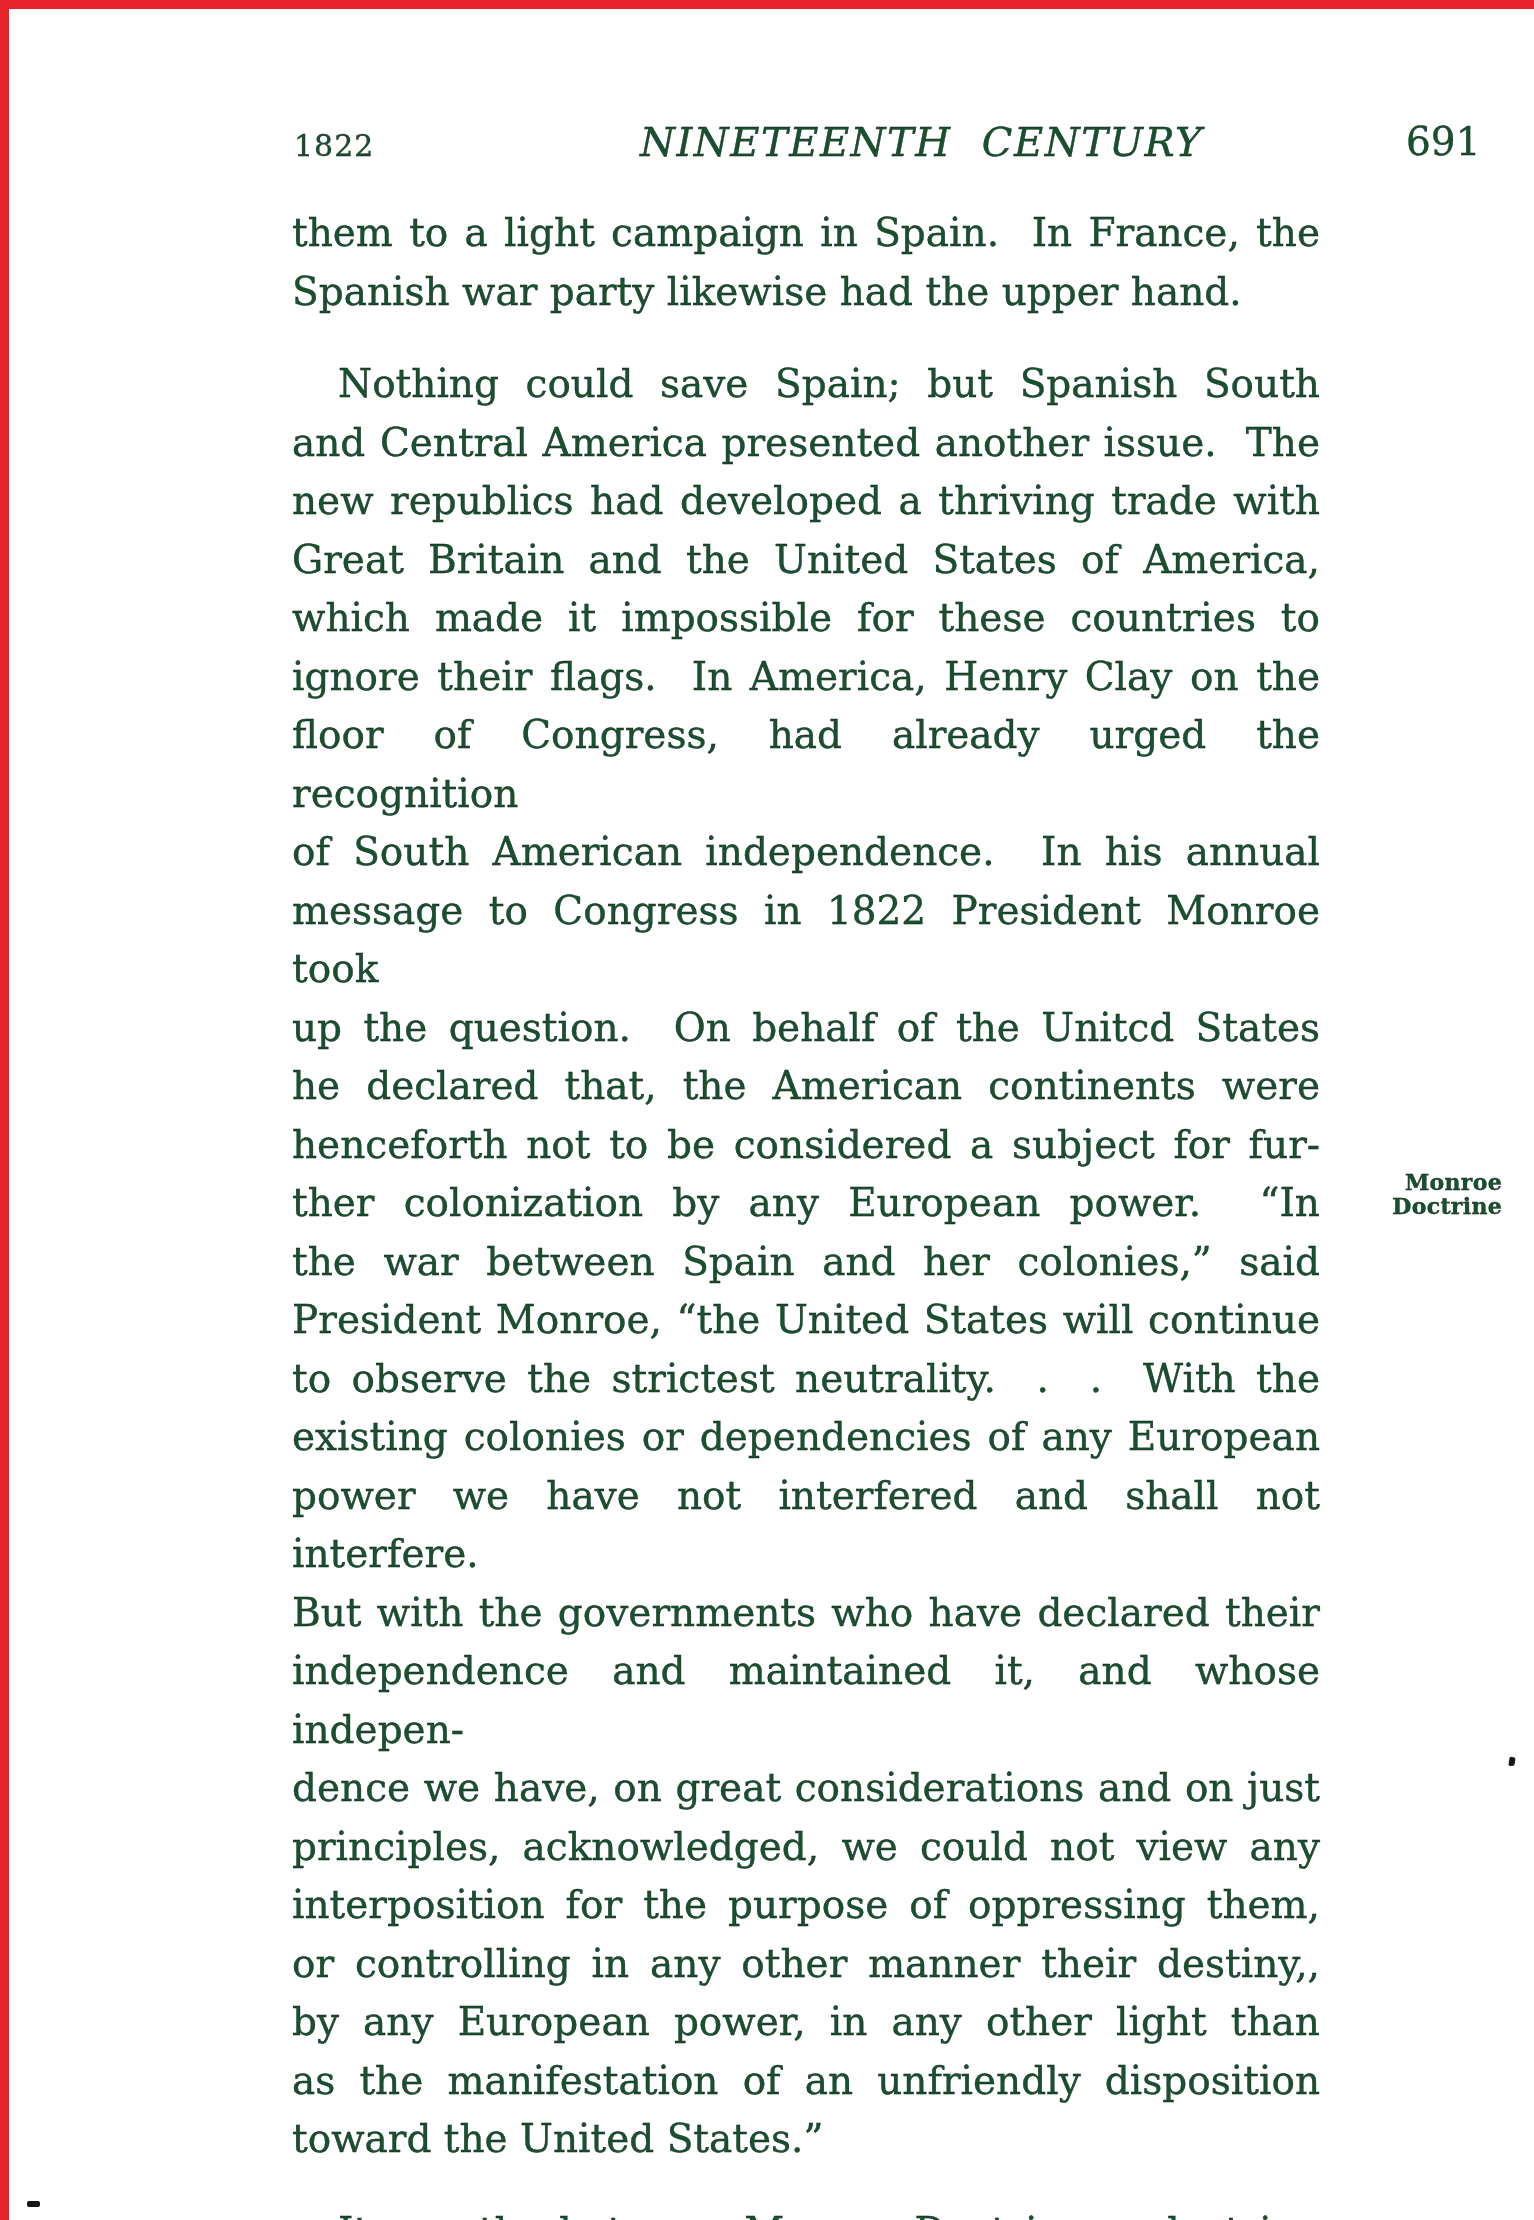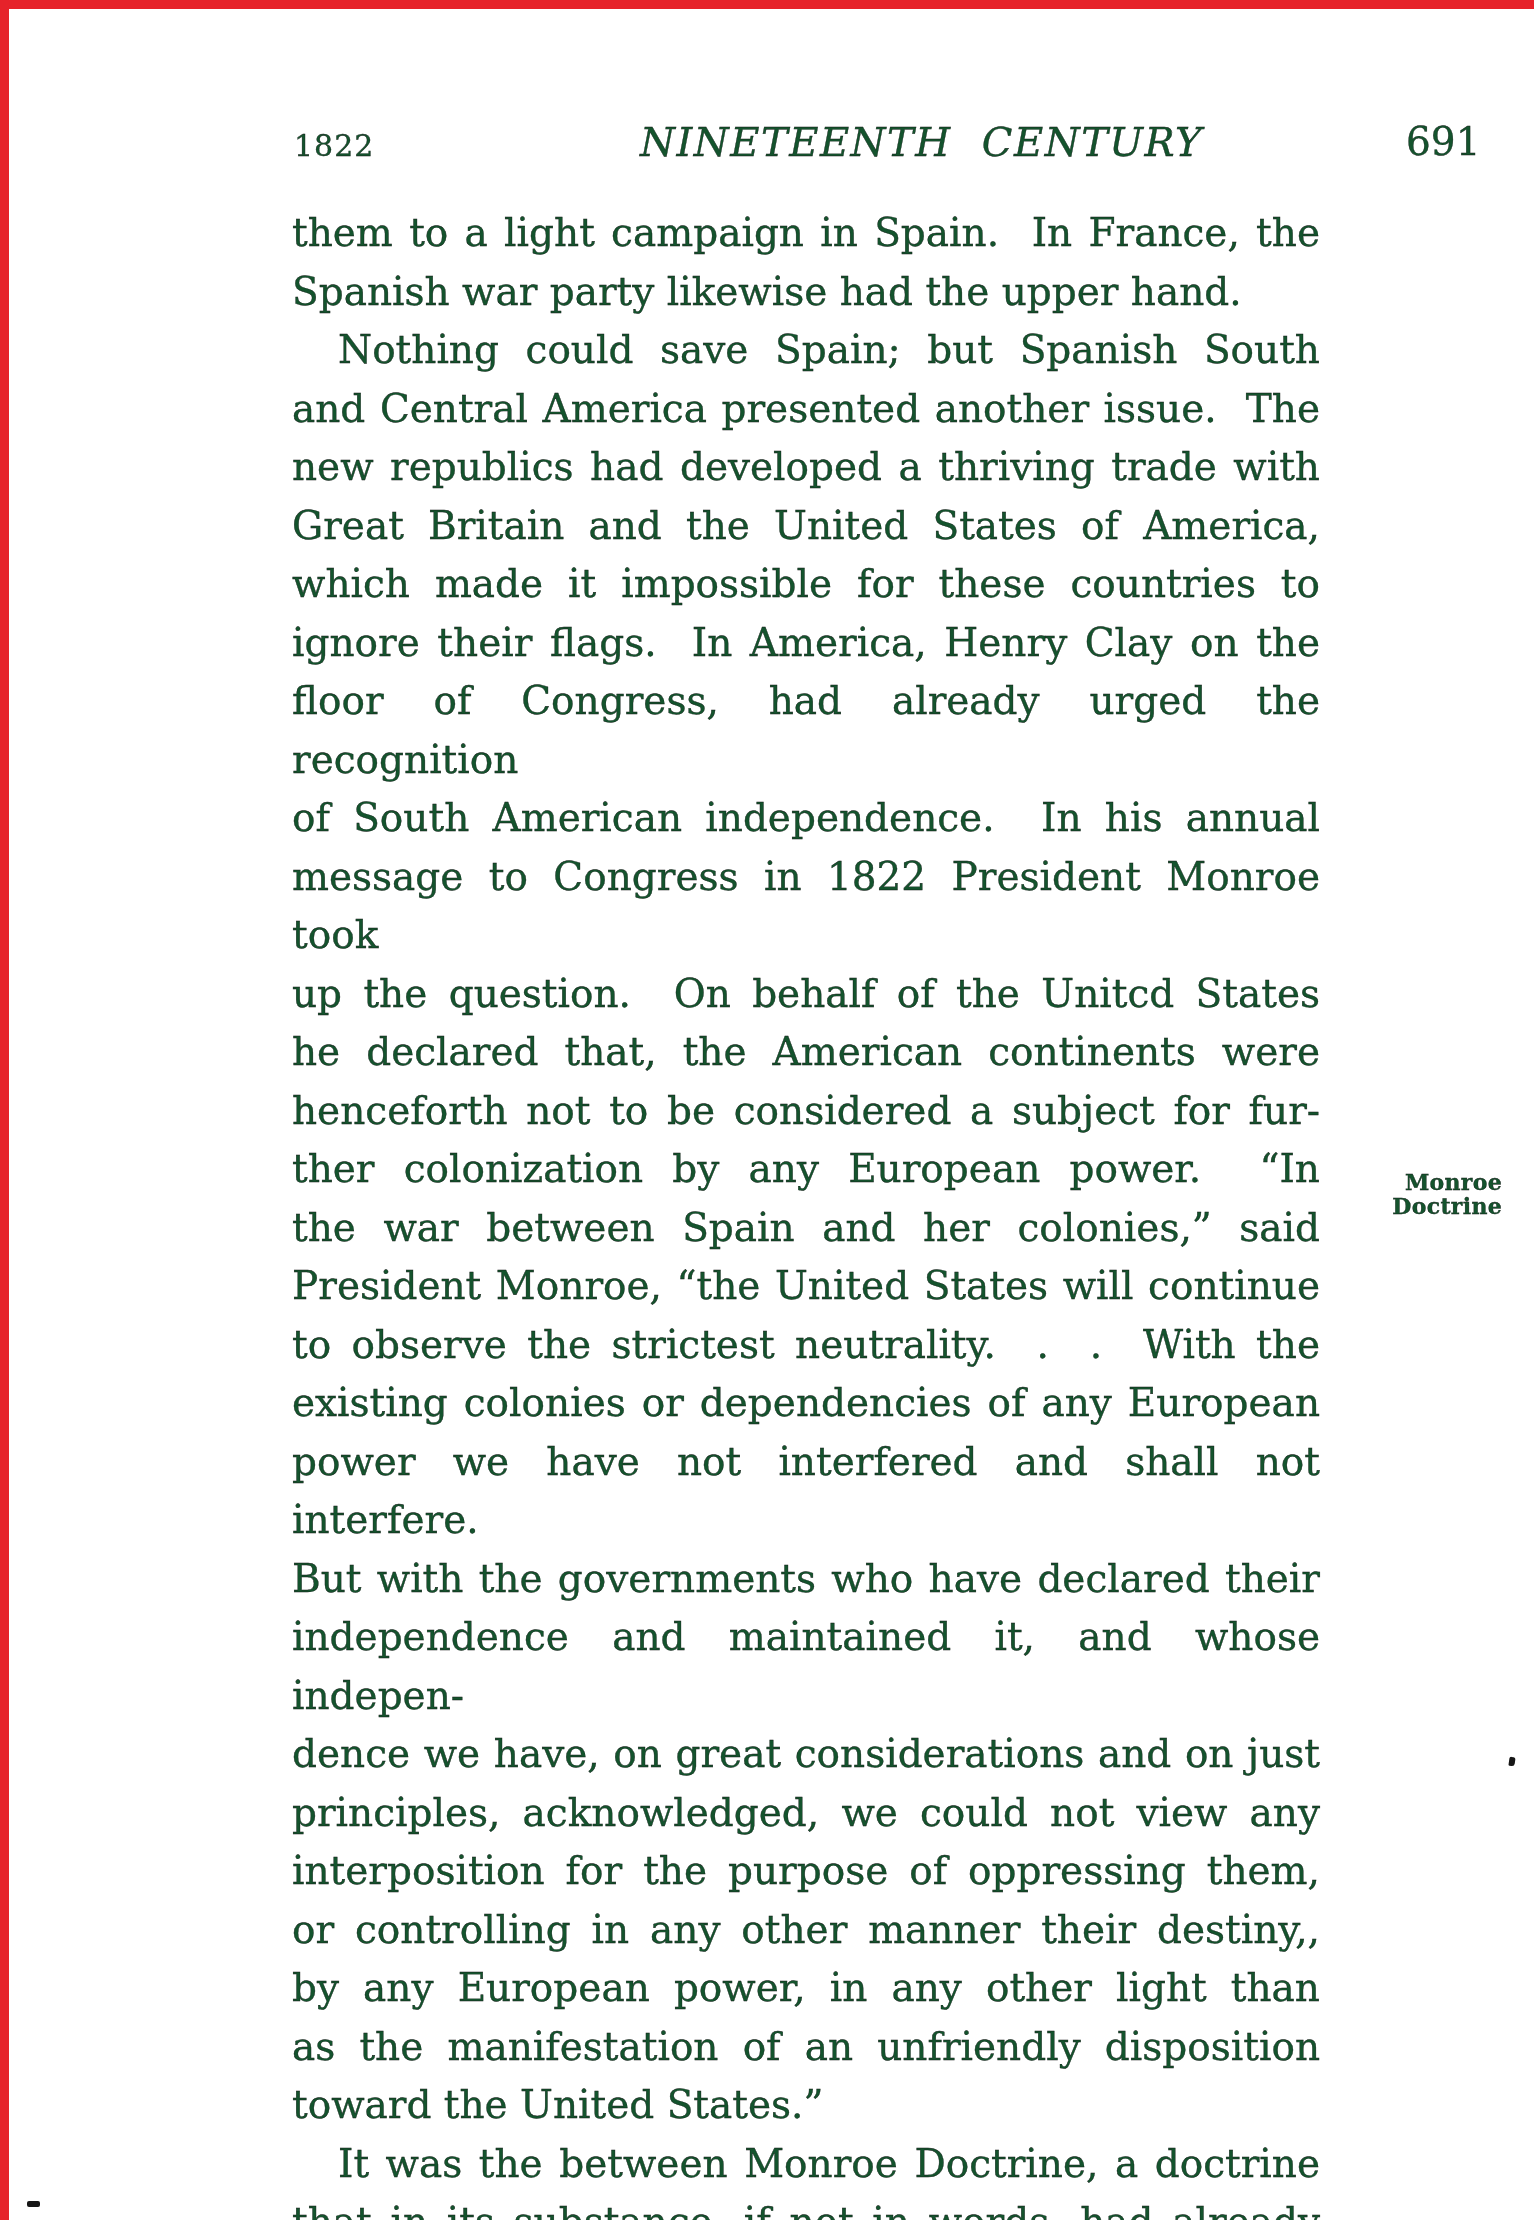--- a/index.html
+++ b/index.html
@@ -13,21 +13,21 @@
 
   .hdr-year{position:absolute;left:294px;top:131px;font-size:30px;line-height:1;letter-spacing:1px;}
   .hdr-title{position:absolute;left:640px;top:122px;font-size:40px;line-height:1;
              font-style:italic;letter-spacing:1.5px;word-spacing:16px;white-space:nowrap;}
   .hdr-page{position:absolute;left:1406px;top:122px;font-size:39px;line-height:1;}
 
   .body-text{position:absolute;left:292px;top:204px;width:1028px;
              font-size:39px;line-height:58.5px;}
   .bline{text-align:justify;text-align-last:justify;white-space:normal;}
   .bline.endline{text-align-last:left;}
-  .bline.indent{text-indent:46px;}
+  .bline.indent{text-indent:46px;margin-top:34px;}
 
   .margin-note{position:absolute;left:1302px;top:1170px;width:200px;
                font-size:22px;line-height:24px;font-weight:bold;letter-spacing:0.3px;}
   .mline{text-align:right;}
 
   .mark-dash{position:absolute;left:27px;top:2201px;width:13px;height:6px;
              background:#161616;border-radius:2px;}
   .mark-fleck{position:absolute;left:1509px;top:1757px;width:6px;height:9px;
               background:#161616;border-radius:2px 2px 3px 1px;transform:rotate(8deg);}
 </style>

